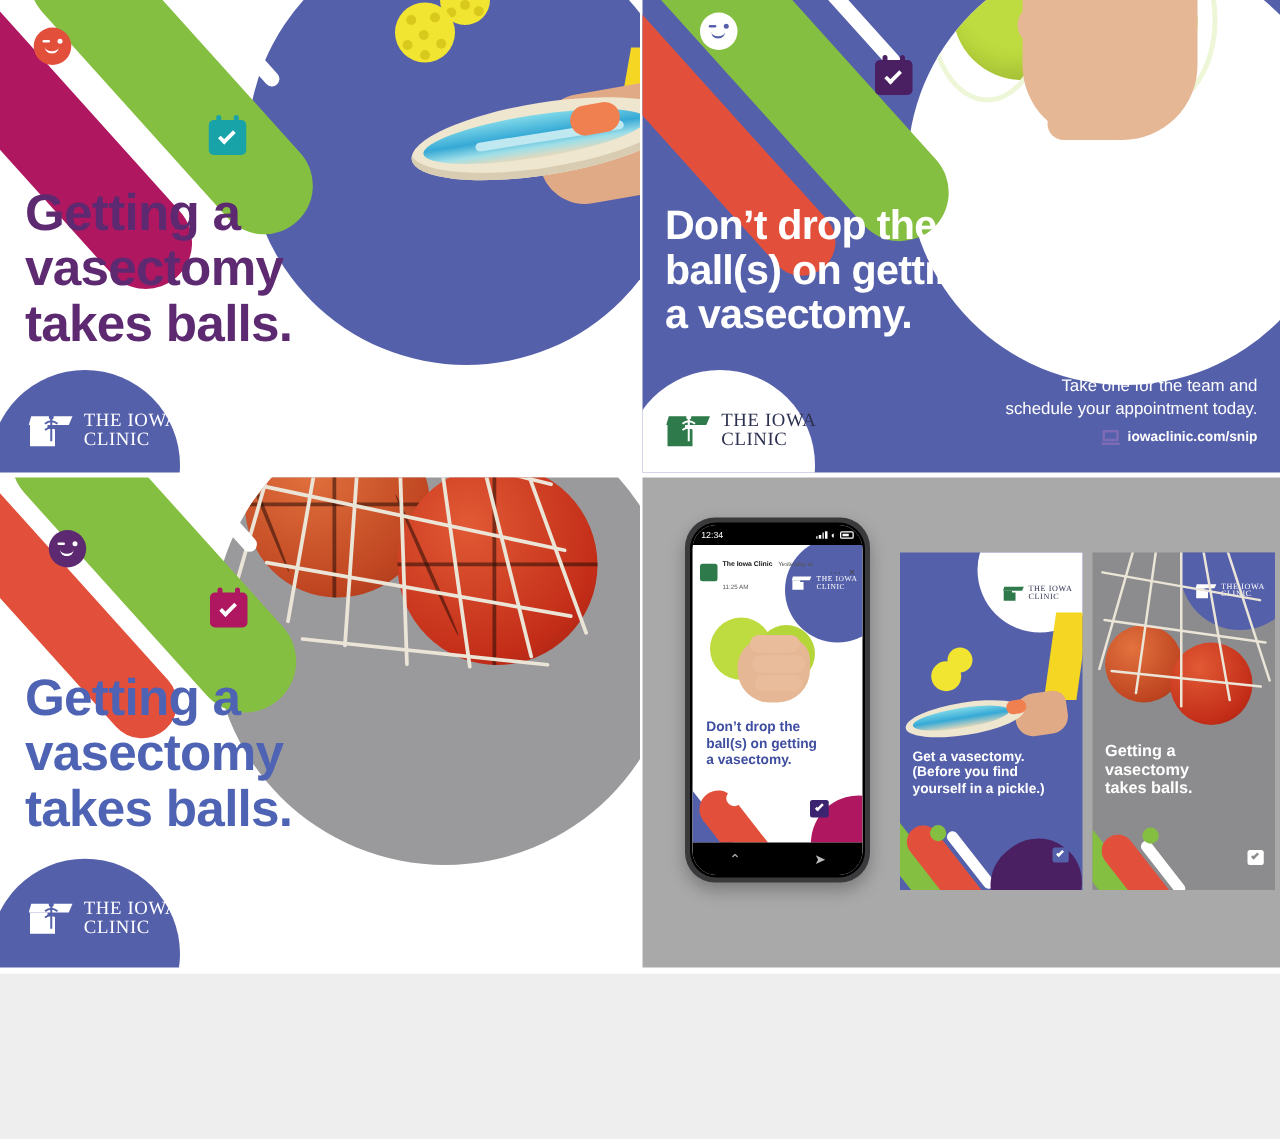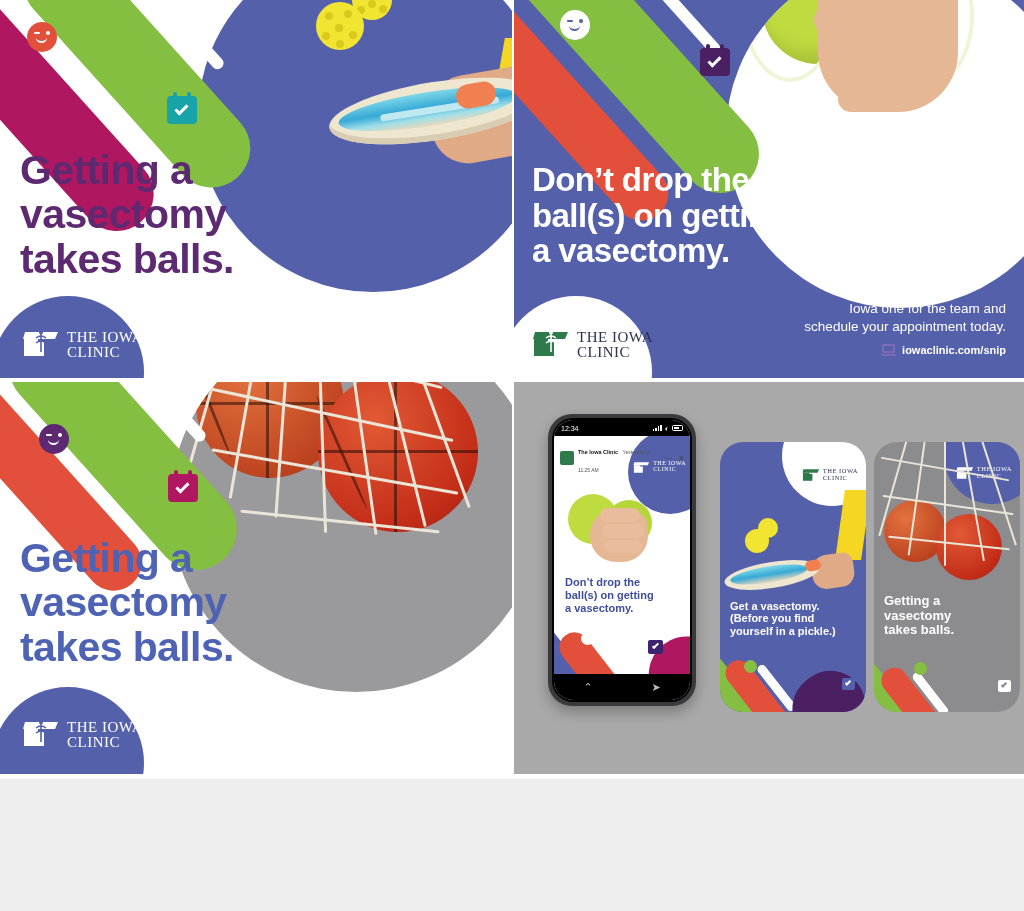--- a/index.html
+++ b/index.html
@@ -89,21 +89,21 @@
   #u-pickleball { right:22px; top:344px; color:#e0463c; }
   #u-tennis     { right:18px; top:344px; color:#ffffff; }
   #u-basketball { right:22px; top:732px; color:#c0215c; }
 
   .laptop-icon { width:15px; height:12px; position:relative; display:inline-block; }
   .laptop-icon .scr { position:absolute; left:1px; top:0; width:13px; height:9px; border:2px solid currentColor; border-radius:1px; }
   .laptop-icon .base { position:absolute; left:0; bottom:0; width:15px; height:2px; background:currentColor; border-radius:1px; }
   .logo-blob {
     position:absolute; width:160px; height:160px; border-radius:50%;
   }
-  .logo-lockup { position:absolute; display:flex; gap:7px; }
+  .logo-lockup { position:absolute; display:flex; align-items:center; gap:7px; }
   .logo-mark { width:38px; height:28px; position:relative; flex:none; }
   .logo-text { font-family:"Liberation Serif", serif; line-height:1.0; letter-spacing:.5px; }
   .logo-text .l1 { font-size:15px; display:block; }
   .logo-text .l2 { font-size:15px; display:block; }
 
   
   .swoosh { position:absolute; border-radius:999px; transform-origin:center; }
   .emoji-dot {
     position:absolute; border-radius:50%; display:flex; align-items:center; justify-content:center;
   }
@@ -135,21 +135,21 @@
   .sb-batt:after { content:''; position:absolute; left:1px; top:1px; bottom:1px; right:3px; background:#fff; }
   .ig-header { display:flex; align-items:center; gap:4px; padding:4px 6px; position:relative; z-index:4; }
   .ig-avatar { width:14px; height:14px; border-radius:2px; background:#2f7a4a; flex:none; }
   .ig-meta { line-height:1.15; }
   .ig-meta .nm { font-size:5.5px; font-weight:bold; color:#111; }
   .ig-meta .tm { font-size:5px; color:#555; }
   .ig-actions { margin-left:auto; display:flex; gap:6px; color:#444; font-size:9px; }
   .phone-nav { position:absolute; left:0; right:0; bottom:0; height:26px; background:#000; display:flex; align-items:center; justify-content:space-around; color:#bbb; font-size:11px; z-index:7; }
 
   
-  .mini-poster { position:absolute; overflow:hidden;border-radius:23px; }
+  .mini-poster { position:absolute; overflow:hidden; }
   .mini-poster .mp-head {
     position:absolute; font-weight:bold; color:#fff; line-height:1.12; white-space:pre-line;
   }
   .mp-logo-blob { position:absolute; border-radius:50%; }
 
   
   #award-bar { position:absolute; left:0; top:779px; width:1024px; height:132px; background:#eeeeee; }
 </style>
 </head>
 <body>
@@ -277,21 +277,21 @@
       <span class="logo-text">
         <span class="l1">THE IOWA</span>
         <span class="l2">CLINIC</span>
       </span>
     </div>
   </div>
 
   <div class="headline" id="h-tennis">Don’t drop the
 ball(s) on getting
 a vasectomy.</div>
-  <div class="subline" id="s-tennis">Iowa one for the team and
+  <div class="subline" id="s-tennis">Take one for the team and
 schedule your appointment today.</div>
   <div class="urlrow" id="u-tennis">
     <span class="laptop-icon" style="color:#7d6bb5;">
         <span class="scr"></span>
         <span class="base"></span>
       </span>
     <span>iowaclinic.com/snip</span>
   </div>
 
   <div class="panel" id="panel-basketball">

